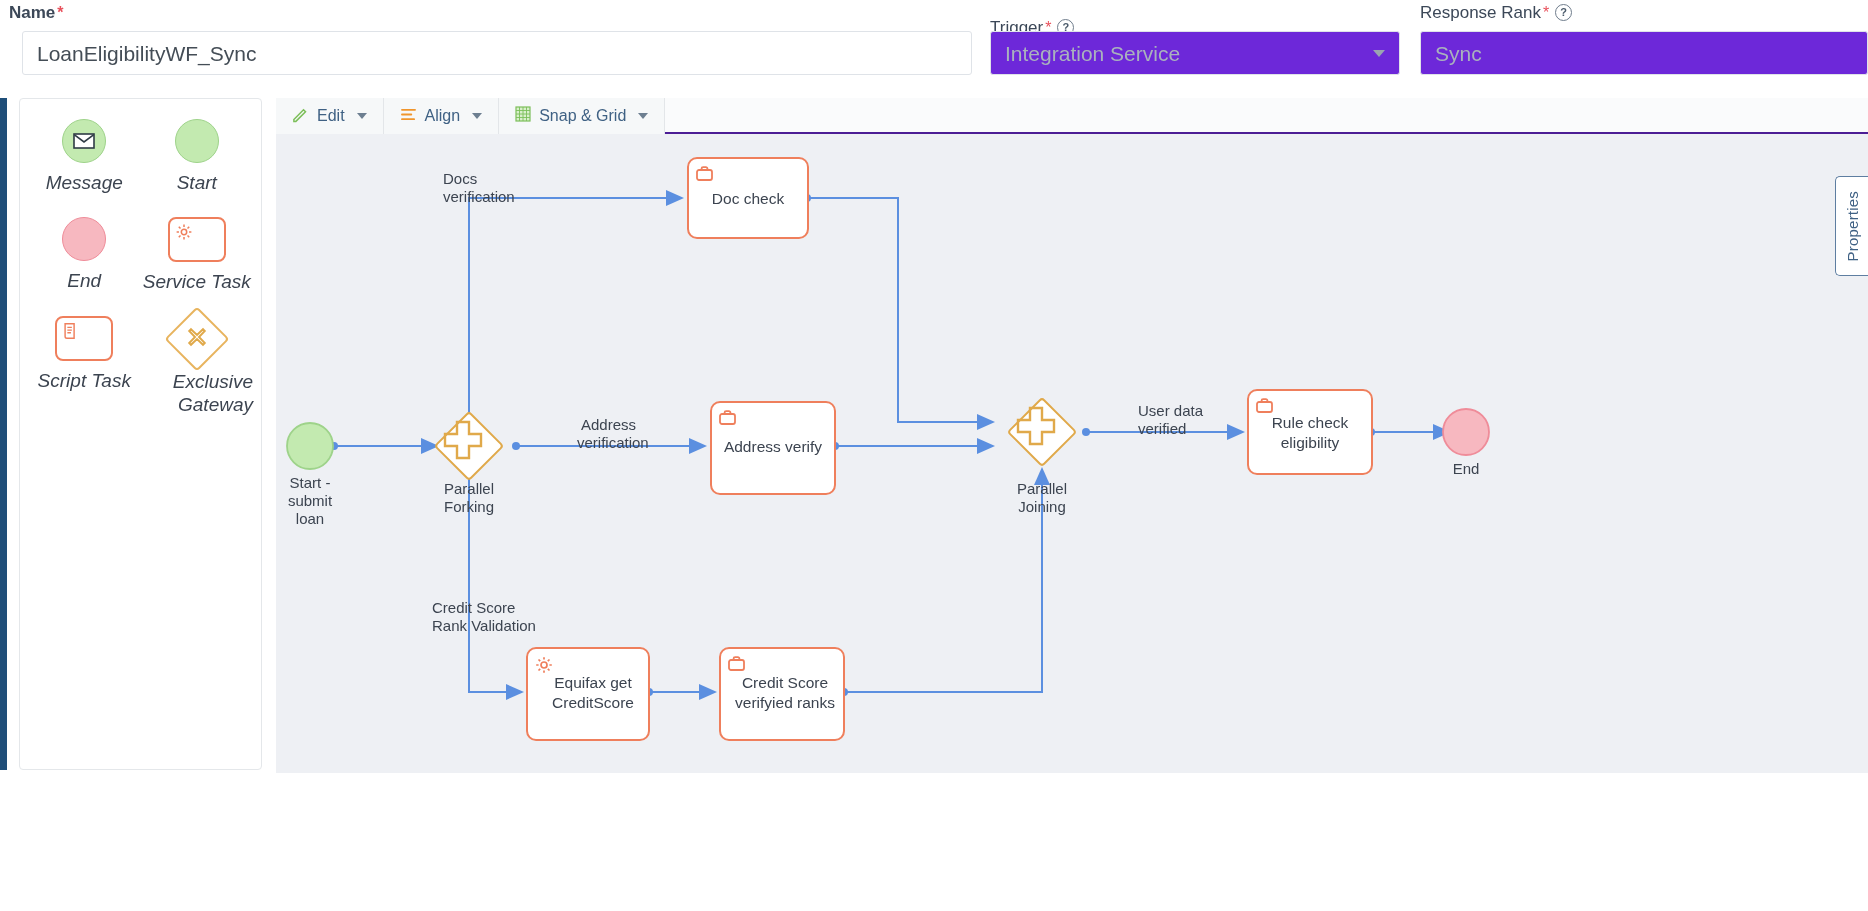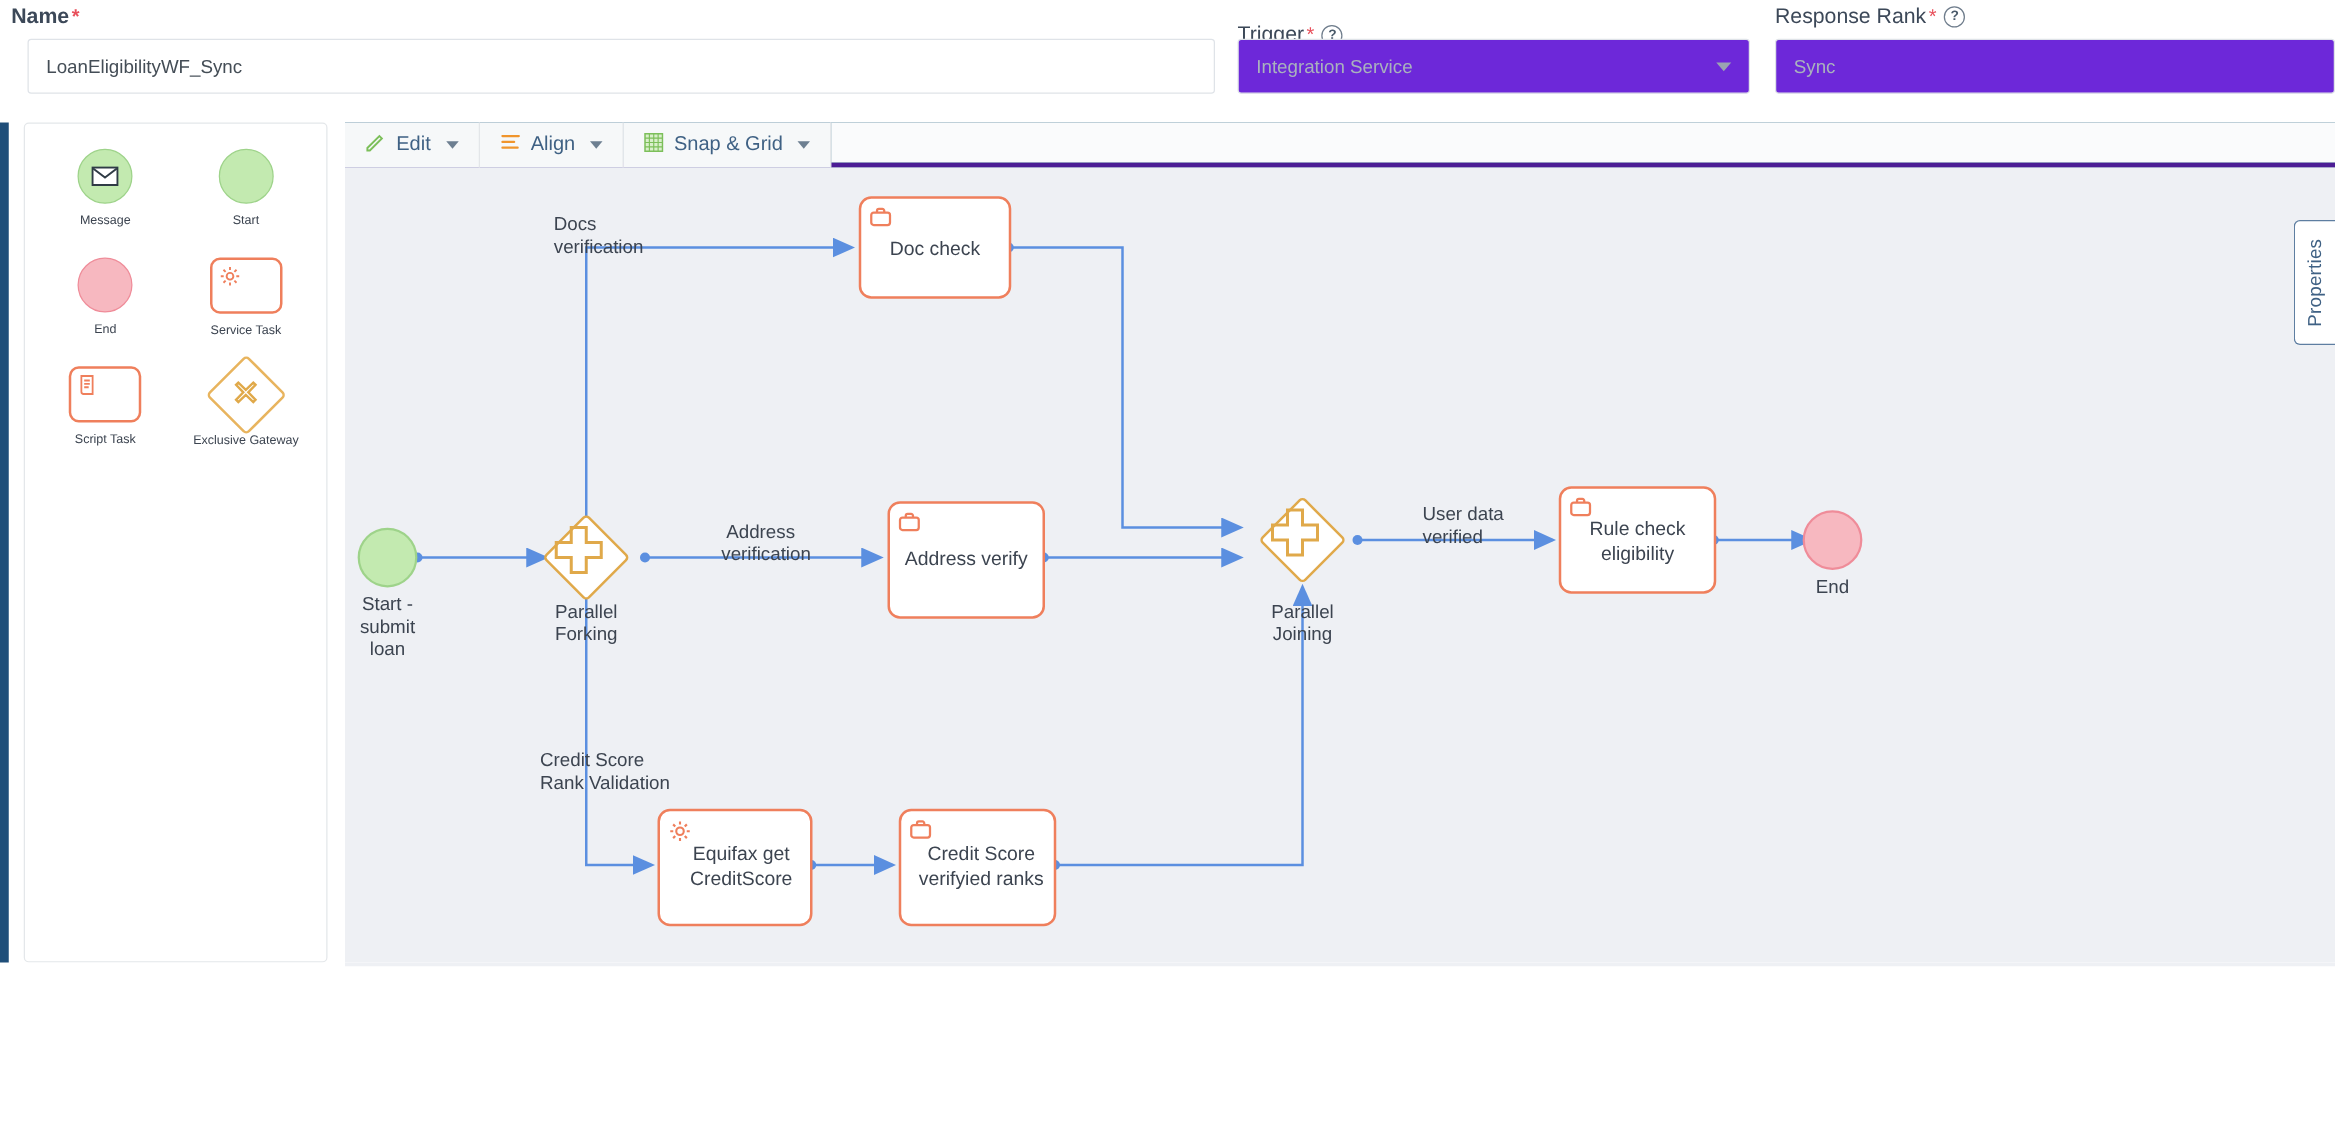--- a/index.html
+++ b/index.html
@@ -24,21 +24,21 @@
     position: absolute; font-size: 17px; color: #3c4858; white-space: nowrap;
   }
   .req-star { color: #e8505b; font-size: 16px; margin-left: 2px; }
   .help-icon {
     display: inline-block; width: 17px; height: 17px; border-radius: 50%;
     border: 1.5px solid #6f7d8c; color: #4a5a6a; font-size: 11px; line-height: 14px;
     text-align: center; vertical-align: 2px; margin-left: 6px; font-weight: bold;
   }
   .text-input {
     position: absolute; background: #fff; border: 1px solid #dfe3e8; border-radius: 3px;
-    font-size: 15px; color: #444d56; padding: 0 14px; line-height: 44px; height: 44px;
+    font-size: 21px; color: #444d56; padding: 0 14px; line-height: 44px; height: 44px;
     overflow: hidden; white-space: nowrap;
   }
   .text-input.disabled { background: #6d28d9; color: #a9b2bd; }
   .select-caret {
     position: absolute; width: 0; height: 0;
     border-left: 6px solid transparent; border-right: 6px solid transparent;
     border-top: 7px solid #9aa4b1;
   }
 
   
@@ -46,21 +46,21 @@
     position: absolute; left: 19px; top: 98px; width: 243px; height: 672px;
     background: #fff; border: 1px solid #e4e7ea; border-radius: 4px;
   }
   .palette-grid {
     display: grid; grid-template-columns: 1fr 1fr; row-gap: 22px; padding: 20px 8px 0 8px;
   }
   .pal-item {
     display: flex; flex-direction: column; align-items: center; cursor: pointer;
   }
   .pal-label {
-    margin-top: 8px; font-size: 10px; color: #3c4450; text-align: right; line-height: 1.25;
+    margin-top: 8px; font-size: 19px; color: #3c4450; text-align: right; line-height: 1.25; font-style: italic;
   }
   .circle-green {
     width: 44px; height: 44px; border-radius: 50%;
     background: #c3eab0; border: 1.5px solid #9ed38a;
     display: flex; align-items: center; justify-content: center;
   }
   .circle-red {
     width: 44px; height: 44px; border-radius: 50%;
     background: #f7b8c0; border: 1.5px solid #ef8c99;
   }
@@ -72,21 +72,21 @@
   .diamond {
     width: 46px; height: 46px; transform: rotate(45deg);
     border: 2px solid #e8b45e; background: #fff; border-radius: 4px;
     display: flex; align-items: center; justify-content: center;
   }
   .diamond > * { transform: rotate(-45deg); }
 
   
   .toolbar {
     position: absolute; left: 276px; top: 98px; width: 1592px; height: 36px;
-    background: #0c4a6e; border-bottom: 4px solid #4c1d95; display: flex; text-align: center;
+    background: #7dd3fc; border-bottom: 2px solid #4c1d95; display: flex; text-align: center;
   }
   .tb-btn {
     display: flex; align-items: center; gap: 8px; padding: 0 16px; height: 36px;
     border-right: 1px solid #e3e6e9; font-size: 16px; color: #3f6184; cursor: pointer;
     background: #f6f8f9;
   }
   .tb-caret {
     width: 0; height: 0; border-left: 5px solid transparent; border-right: 5px solid transparent;
     border-top: 6px solid #6d7f91; margin-left: 4px;
   }

